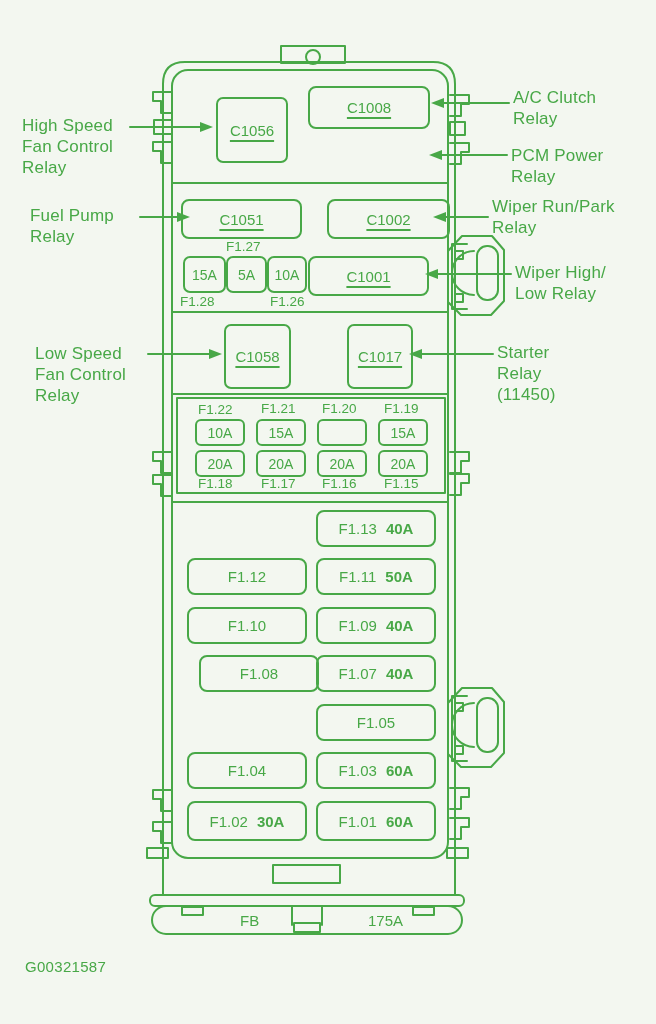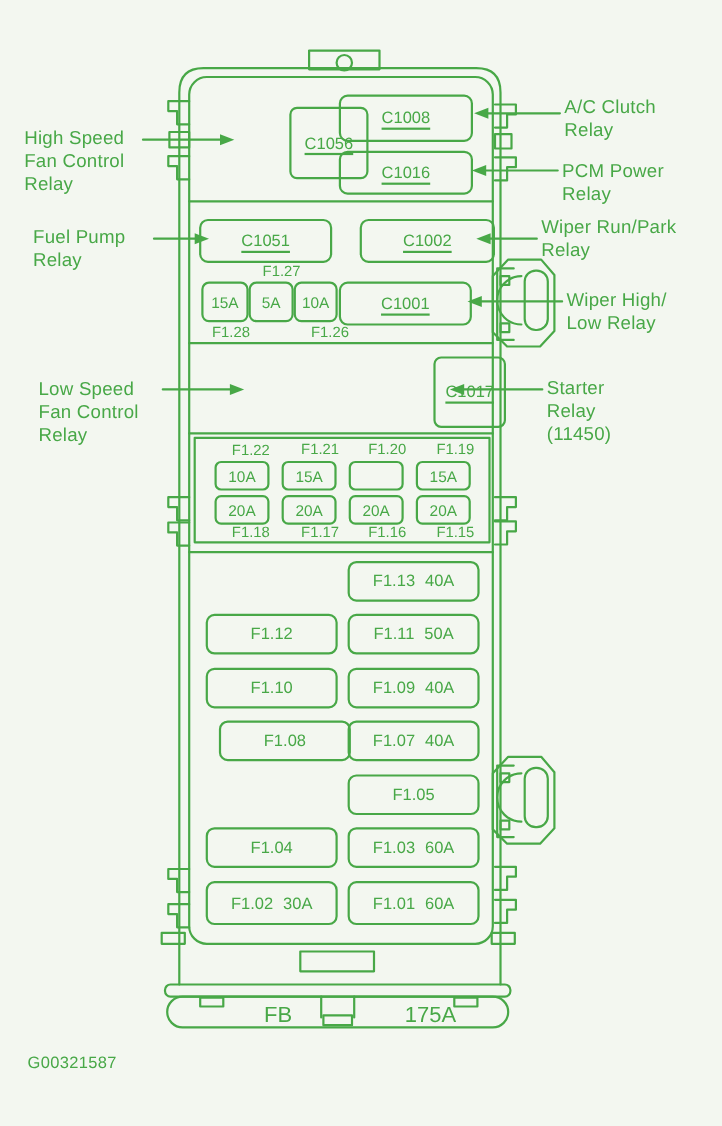--- a/index.html
+++ b/index.html
@@ -5,30 +5,30 @@
   :root{ --ink:#48a847; --bg:#f3f7f0; }
   html,body{margin:0;padding:0;background:var(--bg);}
   #page{position:relative;width:656px;height:1024px;background:var(--bg);
         font-family:"Liberation Sans","DejaVu Sans",sans-serif;color:var(--ink);overflow:hidden;}
   #art{position:absolute;left:0;top:0;}
   #art .stroke{fill:none;stroke:var(--ink);stroke-width:2;stroke-linejoin:round;stroke-linecap:round;}
   #art .head{fill:var(--ink);stroke:none;}
   .callout{position:absolute;white-space:pre-line;font-size:17px;line-height:21px;letter-spacing:.2px;}
   .box{position:absolute;border:2px solid var(--ink);border-radius:8px;
        display:flex;align-items:center;justify-content:center;font-size:15px;}
-  .sq{border-radius:7px;margin-left:47px;}
+  .sq{border-radius:7px;}
   .relay-label{text-decoration:underline;text-decoration-thickness:2px;text-underline-offset:4px;}
   .mini{font-size:14px;border-radius:7px;}
-  .flabel{position:absolute;font-size:13.5px;text-align:center;width:60px;}
+  .flabel{position:absolute;font-size:13.5px;width:60px;}
   .gridbox{position:absolute;width:46px;height:23px;border:2px solid var(--ink);border-radius:6px;
            display:flex;align-items:center;justify-content:center;font-size:14px;}
   .bigbox{position:absolute;width:116px;height:33px;border:2px solid var(--ink);border-radius:8px;
           display:flex;align-items:center;justify-content:center;font-size:15px;}
-  .bigbox .amp:not(:empty){margin-left:9px;}
-  .bartext{position:absolute;font-size:20px;}
+  .bigbox .amp:not(:empty){margin-left:9px;font-weight:bold;}
+  .bartext{position:absolute;font-size:15px;}
   .caption{position:absolute;left:25px;top:958px;font-size:15px;letter-spacing:.3px;}
 </style>
 </head>
 <body>
 
 <div id="page">
 
   <svg id="art" width="656" height="1024" viewBox="0 0 656 1024">
     <g>
       <rect class="stroke" x="281" y="46" width="64" height="17"></rect>
@@ -131,31 +131,31 @@
   <div class="callout" style="left:497px;top:342px">Starter
 Relay
 (11450)</div>
 
   <div class="box sq" style="left:216px;top:97px;width:68px;height:62px">
       <span class="relay-label">C1056</span>
     </div>
   <div class="box" style="left:308px;top:86px;width:118px;height:39px">
       <span class="relay-label">C1008</span>
     </div>
-  <div class="box" style="left:308px;top:137px;width:118px;height:36px">
-      <span class="relay-label">C1016</span>
-    </div>
   <div class="box" style="left:181px;top:199px;width:117px;height:36px">
       <span class="relay-label">C1051</span>
     </div>
   <div class="box" style="left:327px;top:199px;width:119px;height:36px">
       <span class="relay-label">C1002</span>
     </div>
   <div class="box" style="left:308px;top:256px;width:117px;height:36px">
       <span class="relay-label">C1001</span>
+    </div>
+  <div class="box sq" style="left:224px;top:324px;width:63px;height:61px">
+      <span class="relay-label">C1058</span>
     </div>
   <div class="box sq" style="left:347px;top:324px;width:62px;height:61px">
       <span class="relay-label">C1017</span>
     </div>
 
   <div class="flabel" style="left:226px;top:239px">F1.27</div>
   <div class="box mini" style="left:183px;top:256px;width:39px;height:33px">15A</div>
   <div class="box mini" style="left:226px;top:256px;width:37px;height:33px">5A</div>
   <div class="box mini" style="left:267px;top:256px;width:36px;height:33px">10A</div>
   <div class="flabel" style="left:180px;top:294px">F1.28</div>

